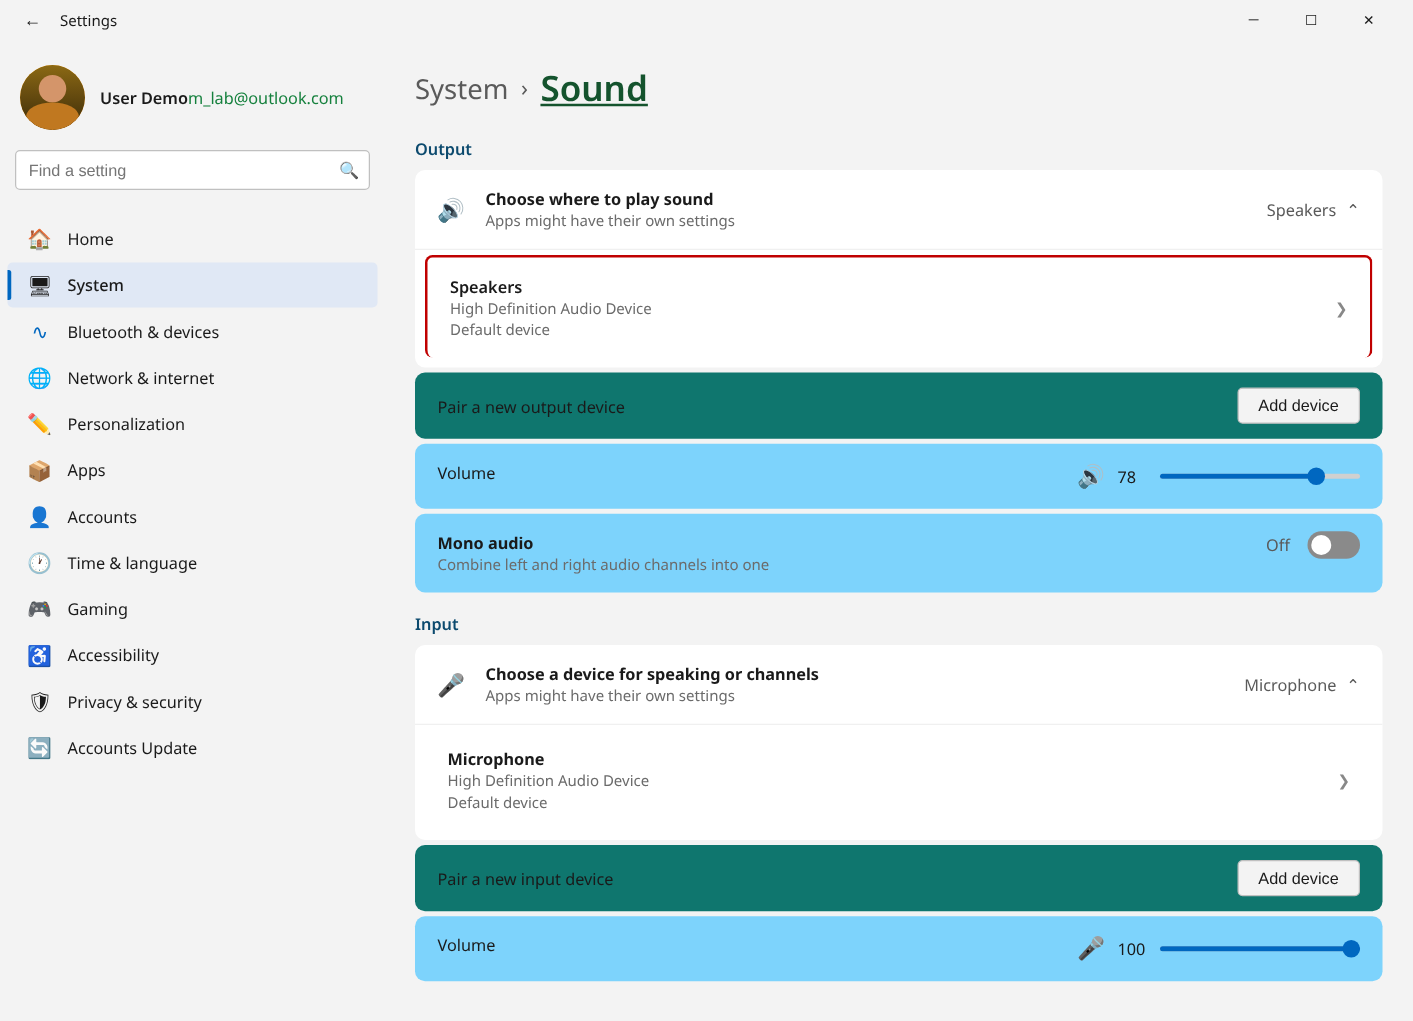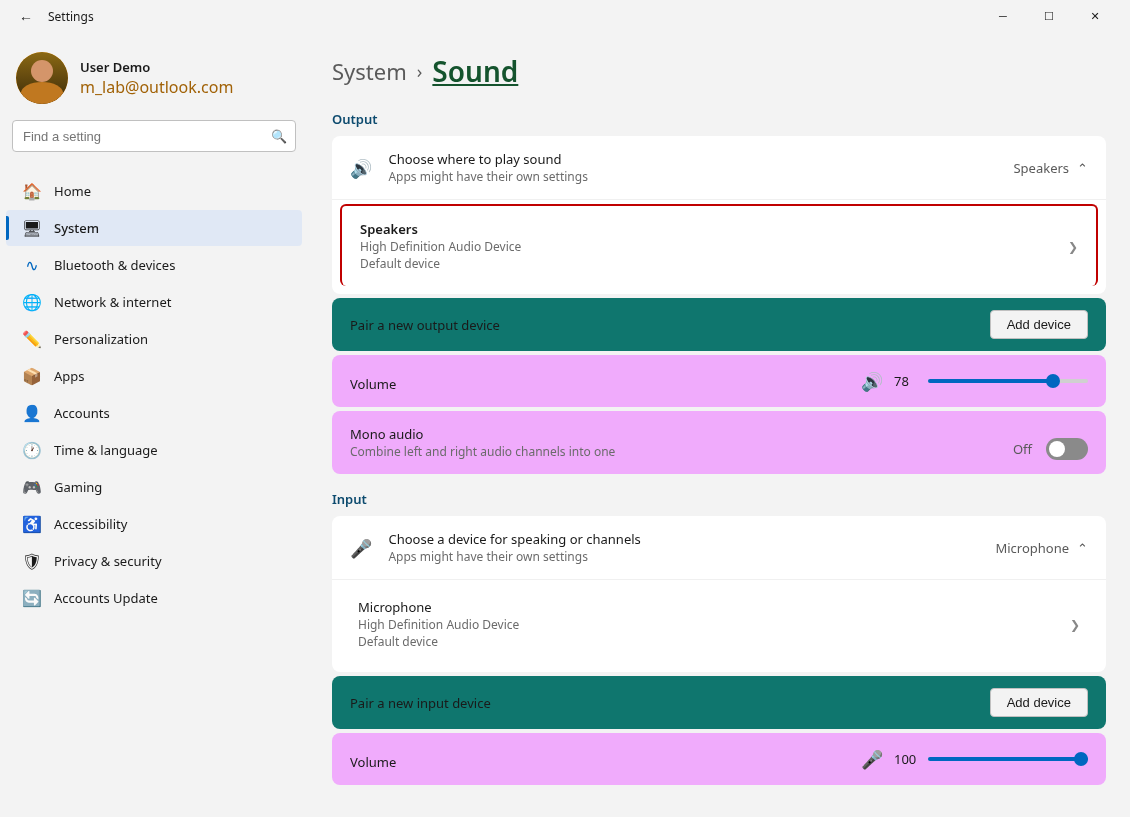--- a/index.html
+++ b/index.html
@@ -110,23 +110,23 @@
     }
     .avatar-img::after {
       content: '';
       position: absolute;
       width: 42px;
       height: 22px;
       border-radius: 50% 50% 0 0;
       background: #c07820;
       bottom: 0;
     }
-    .user-info { display: flex; flex-direction: column; }
+    .user-info { display: flex; flex-direction: row; }
     .user-name { font-size: 13px; font-weight: 600; color: #1a1a1a; }
-    .user-email { font-size: 16px; color: #a16207; }
+    .user-email { font-size: 13px; color: #15803d; }
     .search-box {
       margin: 0 12px 20px;
       position: relative;
     }
     .search-input {
       width: 100%;
       height: 32px;
       border: 1px solid #c0c0c0;
       border-radius: 4px;
       padding: 0 32px 0 10px;
@@ -218,38 +218,38 @@
       display: flex;
       align-items: center;
       padding: 14px 18px;
       gap: 16px;
       border-bottom: 1px solid #f0f0f0;
       cursor: pointer;
     }
     .card-row:last-child { border-bottom: none; }
     .row-icon { font-size: 18px; color: #5a5a5a; flex-shrink: 0; }
     .row-content { flex: 1; }
-    .row-title { font-size: 13px; color: #1a1a1a; }
+    .row-title { font-size: 13px; color: #1a1a1a; font-weight: bold; }
     .row-subtitle { font-size: 12px; color: #6b6b6b; }
     .row-right { display: flex; align-items: center; gap: 8px; color: #5a5a5a; font-size: 13px; }
     .chevron-right { font-size: 12px; color: #888; }
     .section-margin { margin-bottom: 16px; }
     
     .speakers-row {
       border: 2px solid #c00000;
       border-radius: 6px;
       margin: 0 0 0 0;
     }
     
     .volume-card {
-      background: #f0abfc;
+      background: #7dd3fc;
       border-radius: 8px;
       padding: 14px 18px;
       display: flex;
-      align-items: flex-end;
+      align-items: flex-start;
       gap: 16px;
       margin-bottom: 4px;
     }
     .volume-label { font-size: 13px; color: #1a1a1a; flex: 1; }
     .volume-controls { display: flex; align-items: center; gap: 10px; }
     .volume-icon { font-size: 18px; color: #5a5a5a; }
     .volume-number { font-size: 13px; color: #1a1a1a; min-width: 24px; }
     .slider-container { position: relative; width: 160px; height: 20px; display: flex; align-items: center; }
     .slider-track {
       width: 100%;

